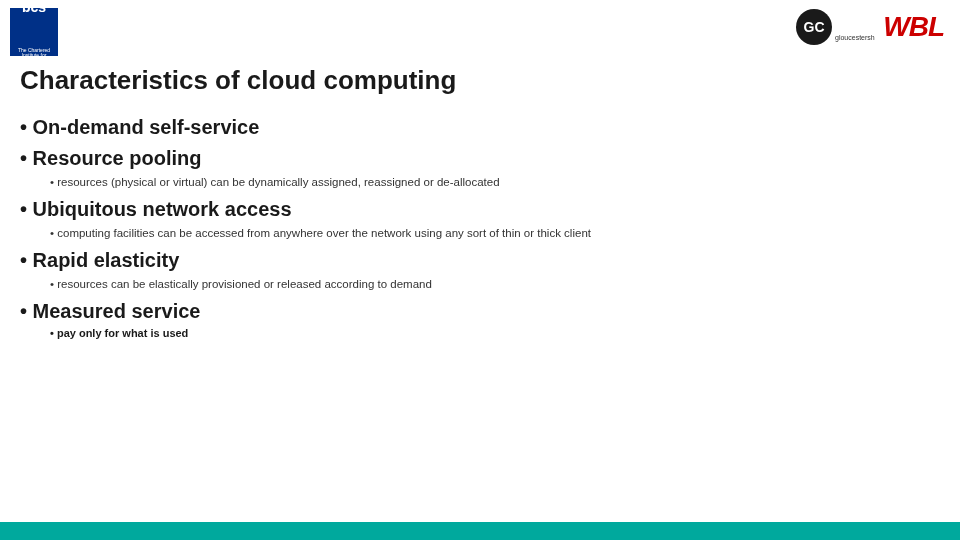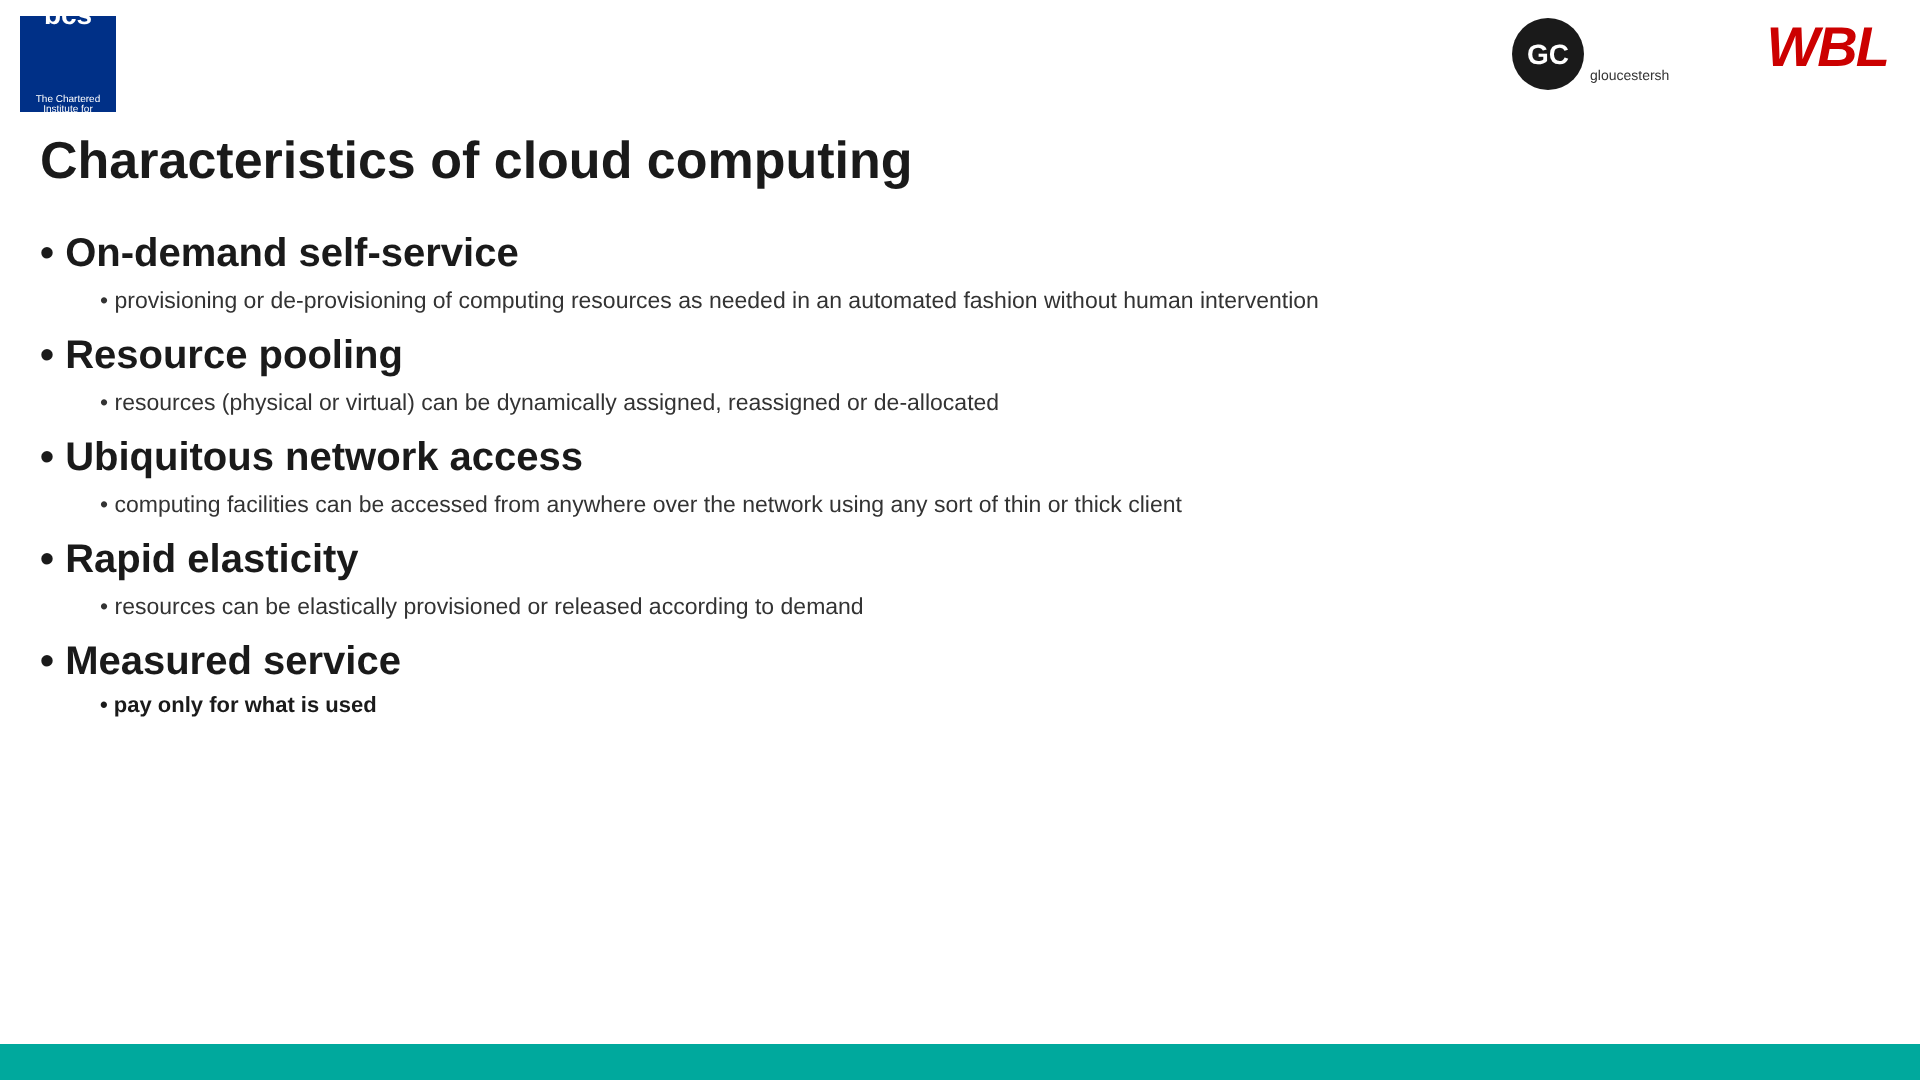--- a/index.html
+++ b/index.html
@@ -51,37 +51,36 @@
       color: white;
       font-size: 5px;
       text-align: center;
       line-height: 1.1;
       margin-top: 2px;
     }
 
     
     .right-logos {
       display: flex;
-      align-items: flex-start;
+      align-items: center;
       gap: 8px;
     }
 
     .gc-logo {
       display: flex;
       flex-direction: column;
       align-items: center;
     }
 
     .wbl-logo {
       font-size: 28px;
       font-weight: bold;
       color: #cc0000;
       font-style: italic;
       letter-spacing: -1px;
-      margin-left: 40px;
     }
 
     
     .bottom-bar {
       position: absolute;
       bottom: 0;
       left: 0;
       right: 0;
       height: 18px;
       background: #00a99d;
@@ -165,21 +164,20 @@
 
     <div class="wbl-logo">WBL</div>
   </div>
 </div>
 
 <div class="main-content">
   <div class="page-title">Characteristics of cloud computing</div>
 
   <div class="bullet-section">
     <div class="main-bullet">On-demand self-service</div>
-    <div class="sub-bullet">provisioning or de-provisioning of computing resources as needed in an automated fashion without human intervention</div>
   </div>
 
   <div class="bullet-section">
     <div class="main-bullet">Resource pooling</div>
     <div class="sub-bullet">resources (physical or virtual) can be dynamically assigned, reassigned or de-allocated</div>
   </div>
 
   <div class="bullet-section">
     <div class="main-bullet">Ubiquitous network access</div>
     <div class="sub-bullet">computing facilities can be accessed from anywhere over the network using any sort of thin or thick client</div>

